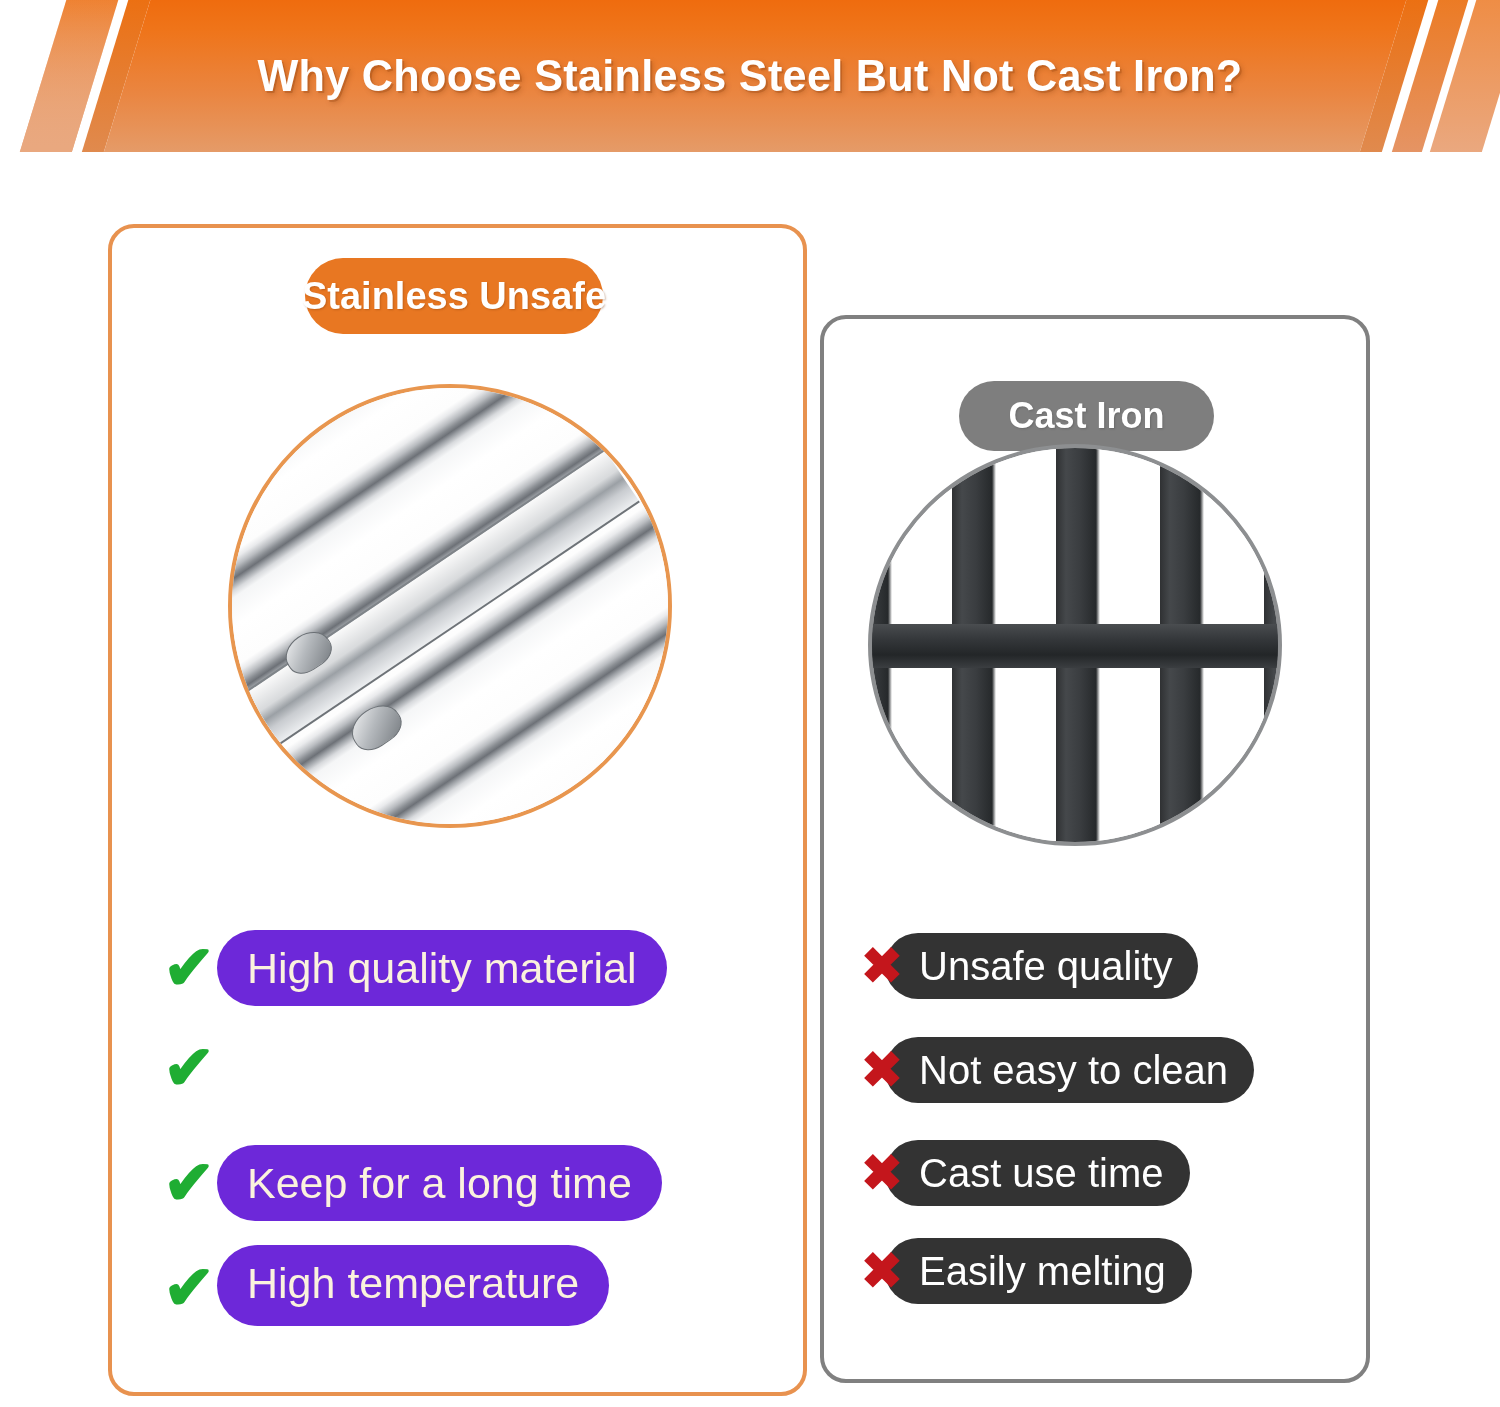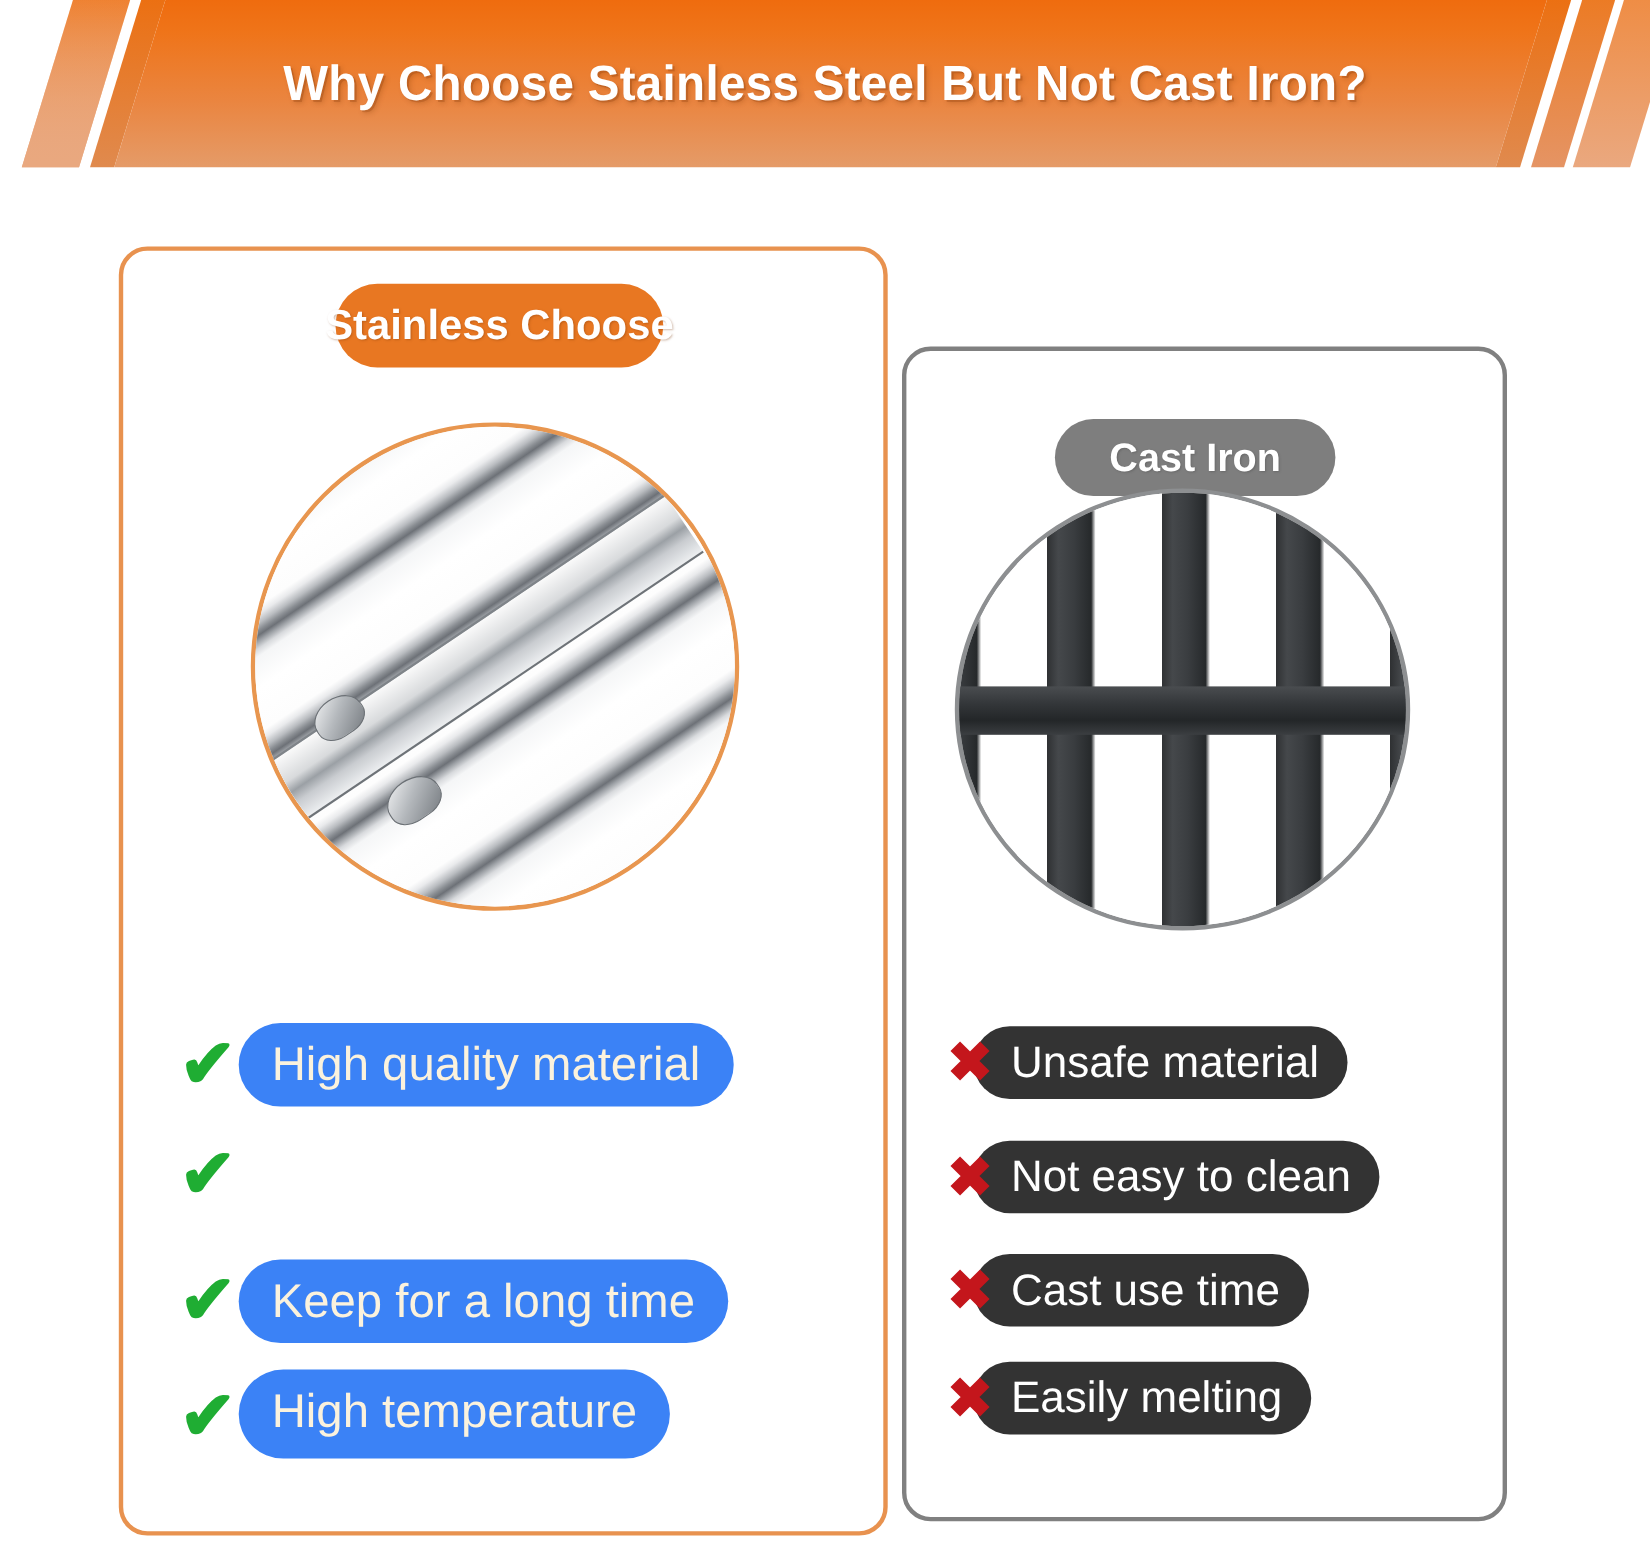--- a/index.html
+++ b/index.html
@@ -228,21 +228,21 @@
     position: relative;
     z-index: 3;
   }
   .pill {
     border-radius: 999px;
     display: flex;
     align-items: center;
     box-sizing: border-box;
   }
   .pill-pro {
-    background: #3b82f6;
+    background: #6d28d9;
     color: #fbf2dd;
     padding: 0 30px;
     font-size: 43px;
     min-height: 76px;
     margin-left: -8px;
   }
   .pill-pro.two-line {
     flex-direction: column;
     align-items: center;
     padding: 14px 30px 18px;
@@ -281,21 +281,21 @@
   <div class="hdr-stripe hdr-s2"></div>
   <div class="hdr-stripe hdr-main"></div>
   <div class="hdr-stripe hdr-s3"></div>
   <div class="hdr-stripe hdr-s4"></div>
   <div class="hdr-stripe hdr-s5"></div>
   <div class="hdr-title">Why Choose Stainless Steel But Not Cast Iron?</div>
 </div>
 
 <div class="panel panel-steel"></div>
 
-<div class="title-pill title-steel">Stainless Choose</div>
+<div class="title-pill title-steel">Stainless Unsafe</div>
 
 <div class="circle circle-steel">
   <div class="steel-bars"></div>
   <div class="steel-edge"></div>
   <div class="steel-knob k1"></div>
   <div class="steel-knob k2"></div>
 </div>
 
 <div class="feature-row f-steel-1">
   <span class="mark mark-check">✔</span>
@@ -322,21 +322,21 @@
 
 <div class="title-pill title-iron">Cast Iron</div>
 
 <div class="circle circle-iron">
   <div class="iron-grid"></div>
   <div class="iron-cross c-mid"></div>
 </div>
 
 <div class="feature-row f-iron-1">
   <span class="mark mark-x">✖</span>
-  <span class="pill pill-con">Unsafe material</span>
+  <span class="pill pill-con">Unsafe quality</span>
 </div>
 
 <div class="feature-row f-iron-2">
   <span class="mark mark-x">✖</span>
   <span class="pill pill-con">Not easy to clean</span>
 </div>
 
 <div class="feature-row f-iron-3">
   <span class="mark mark-x">✖</span>
   <span class="pill pill-con">Cast use time</span>

